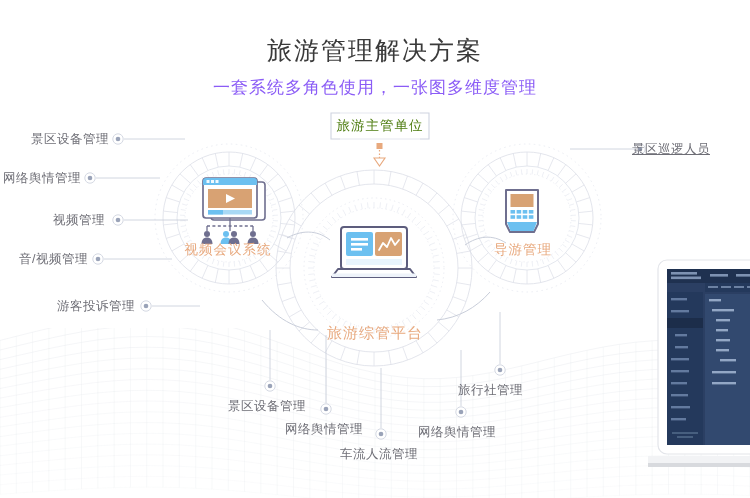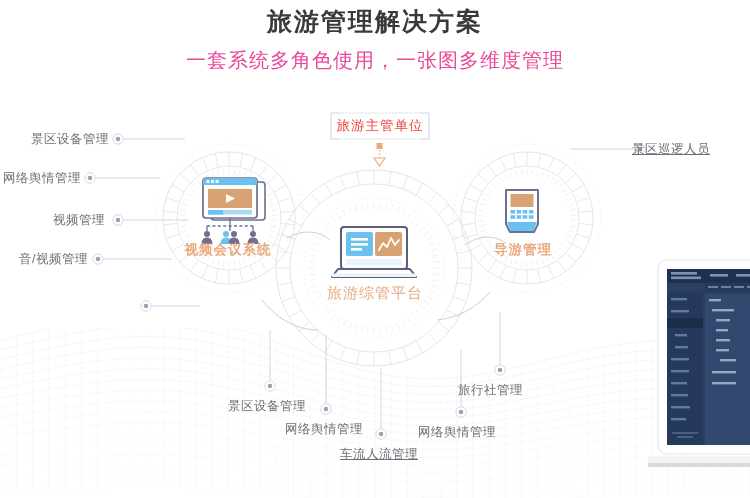--- a/index.html
+++ b/index.html
@@ -10,47 +10,47 @@
     position:relative;
   }
   #stage{position:relative;width:750px;height:498px;overflow:hidden;background:#fff;}
 
   
   #bg-mesh{position:absolute;left:0;bottom:0;width:750px;height:170px;z-index:0;}
 
   
   .header{position:absolute;top:0;left:0;width:750px;text-align:center;z-index:5;}
   .title{
-    font-size:25px;font-weight:bold;color:#3a3a3a;letter-spacing:2px;
-    margin-top:9px;line-height:1;
+    font-size:25px;font-weight:normal;color:#3a3a3a;letter-spacing:2px;
+    margin-top:38px;line-height:1;
   }
   .subtitle{
-    font-size:20px;color:#ec4899;letter-spacing:1px;margin-top:16px;line-height:1;
+    font-size:17px;color:#8b5cf6;letter-spacing:1px;margin-top:16px;line-height:1;
   }
 
   
   #diagram{position:absolute;left:0;top:0;width:750px;height:498px;z-index:2;}
 
   
   .lbl{
     position:absolute;z-index:6;font-size:12.5px;color:#6e6e76;
     white-space:nowrap;line-height:1;letter-spacing:.5px;
   }
   .lbl.r{text-align:right;}
   .node-lbl{
     position:absolute;z-index:6;white-space:nowrap;line-height:1;
     color:#e8a97e;letter-spacing:1px;text-align:center;
   }
-  .node-lbl.small{font-size:13.5px;font-weight:bold;}
-  .node-lbl.big{font-size:15px;}
+  .node-lbl.small{font-size:13.5px;}
+  .node-lbl.big{font-size:15px;margin-top:40px;}
 
   .gov-box{
     position:absolute;z-index:6;left:331px;top:113px;width:98px;height:26px;
     display:flex;align-items:center;justify-content:center;
-    font-size:13.5px;color:#ef4444;letter-spacing:1px;white-space:nowrap;
+    font-size:13.5px;color:#4d7c0f;letter-spacing:1px;white-space:nowrap;
   }
 
   
   #laptop{position:absolute;left:648px;top:254px;z-index:4;}
 </style>
 </head>
 <body>
 
 <div id="stage">
 
@@ -554,26 +554,27 @@
   <div class="gov-box">旅游主管单位</div>
 
   <div class="node-lbl small" style="left:168px;top:243px;width:120px;">视频会议系统</div>
   <div class="node-lbl big" style="left:312px;top:285px;width:126px;">旅游综管平台</div>
   <div class="node-lbl small" style="left:468px;top:243px;width:110px;">导游管理</div>
 
   <div class="lbl r" style="left:0px;top:133px;width:109px;">景区设备管理</div>
   <div class="lbl r" style="left:0px;top:172px;width:81px;">网络舆情管理</div>
   <div class="lbl r" style="left:0px;top:214px;width:105px;">视频管理</div>
   <div class="lbl r" style="left:0px;top:253px;width:88px;">音/视频管理</div>
+  <div class="lbl r" style="left:0px;top:300px;width:135px;">游客投诉管理</div>
 
   <div class="lbl" style="left:632px;top:143px;text-decoration:underline;">景区巡逻人员</div>
 
   <div class="lbl" style="left:228px;top:400px;">景区设备管理</div>
   <div class="lbl" style="left:285px;top:423px;">网络舆情管理</div>
-  <div class="lbl" style="left:340px;top:448px;text-decoration:underline;">车流人流管理</div>
+  <div class="lbl" style="left:340px;top:448px;">车流人流管理</div>
   <div class="lbl" style="left:418px;top:426px;">网络舆情管理</div>
   <div class="lbl" style="left:458px;top:384px;text-align:center;">旅行社管理</div>
 
   <svg id="laptop" width="102" height="244" viewBox="0 0 102 244">
 
     <rect x="10" y="6" width="130" height="194" rx="9" fill="#ffffff" stroke="#e3e5ea" stroke-width="1.2"></rect>
 
     <rect x="19" y="15" width="118" height="176" fill="#2b3f63"></rect>
 
     <rect x="19" y="15" width="118" height="14" fill="#1f3150"></rect>

